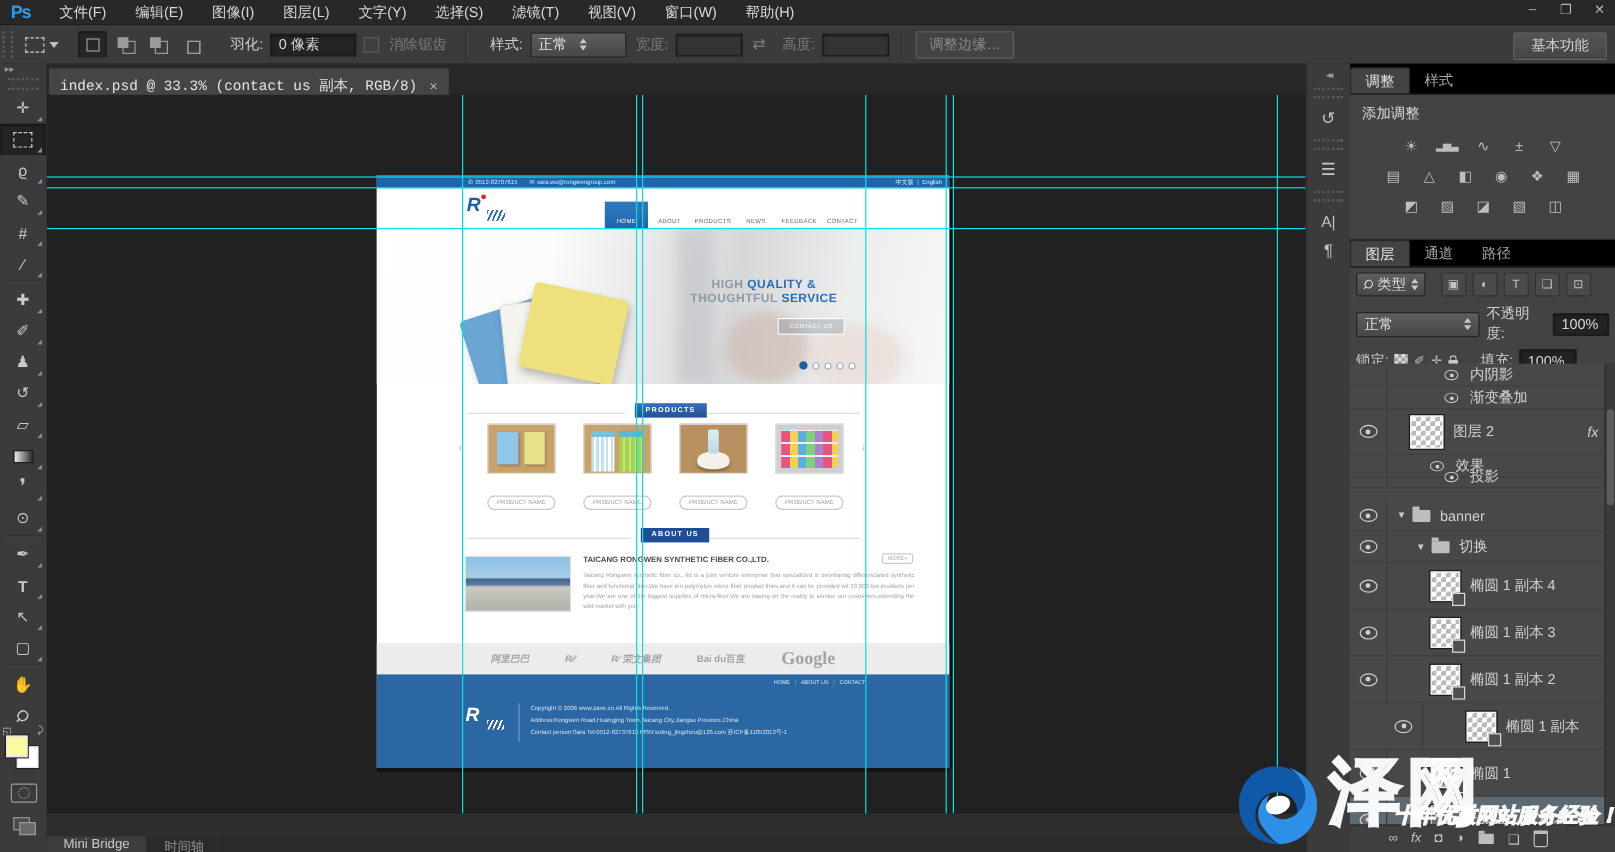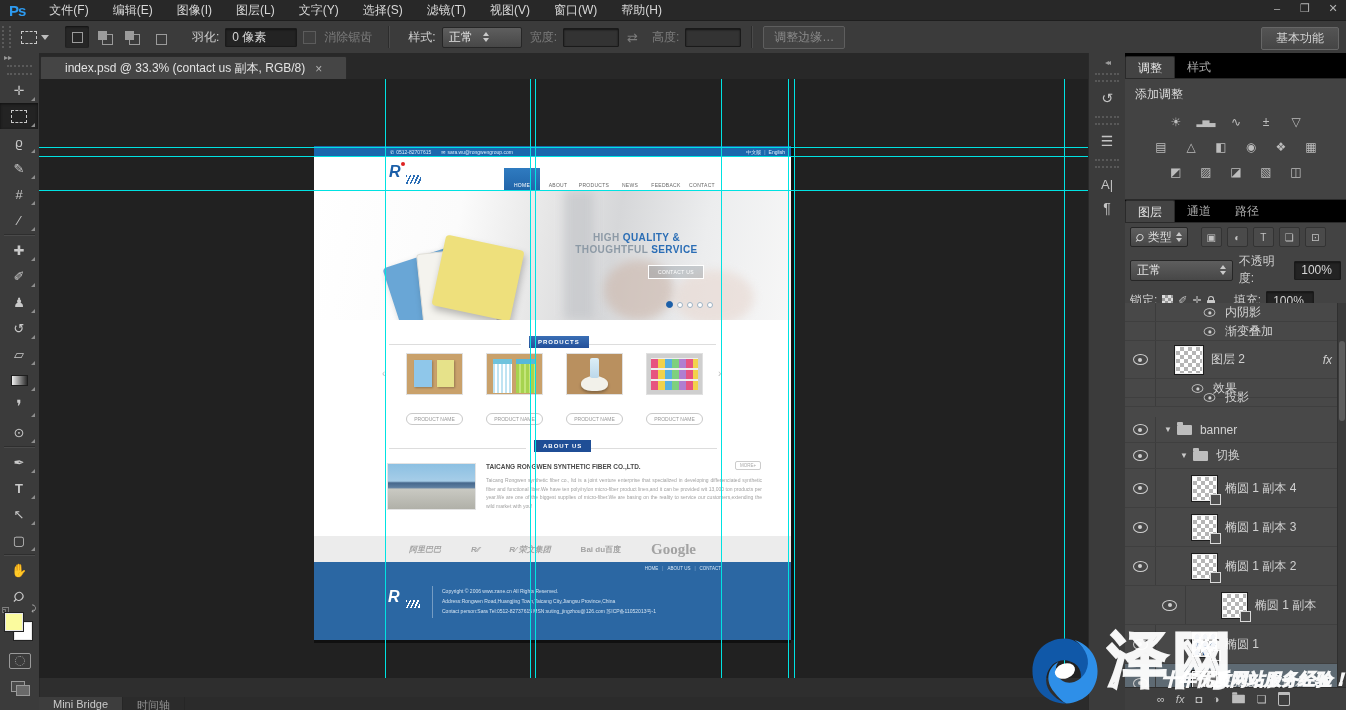--- a/index.html
+++ b/index.html
@@ -63,21 +63,21 @@
   .sw-mini{position:absolute;font-size:8px;color:#bdbdbd;}
   .qmask{width:20px;height:14px;border:1px solid #9a9a9a;border-radius:2px;margin:8px auto 0;display:flex;align-items:center;justify-content:center;}
   .qmask i{width:8px;height:8px;border:1px dotted #9a9a9a;border-radius:50%;display:block;}
   .scrmode{position:relative;width:18px;height:13px;margin:12px auto 0;}
   .scrmode b{position:absolute;width:12px;height:9px;border:1px solid #9a9a9a;background:#4a4a4a;}
   .scrmode b+b{left:5px;top:4px;background:#6a6a6a;}
 
   
   .tabbar{position:absolute;left:39px;top:53px;width:1049px;height:26px;background:#282828;border-bottom:1px solid #1d1d1d;}
   .doctab{position:absolute;left:1px;top:3px;height:23px;background:#454545;border:1px solid #2a2a2a;border-bottom:none;
-          display:flex;align-items:center;padding:0 24px;gap:10px;color:#e3e3e3;border-radius:2px 2px 0 0;}
+          display:flex;align-items:flex-end;padding:0 9px;gap:10px;color:#e3e3e3;border-radius:2px 2px 0 0;font-family:Liberation Mono, monospace;}
   .doctab .close{color:#b0b0b0;font-size:12px;}
   .canvas{position:absolute;left:39px;top:79px;width:1049px;height:599px;background:#212121;overflow:hidden;}
   .guide-v{position:absolute;top:0;bottom:0;width:1px;background:#00e2e2;z-index:6;}
   .guide-h{position:absolute;left:0;right:0;height:1px;background:#00e2e2;z-index:6;}
 
   
   .site{position:absolute;left:275px;top:67px;width:477px;height:494px;background:#ffffff;
         box-shadow:3px 0 0 rgba(0,0,0,.5),0 3px 0 rgba(0,0,0,.5);z-index:2;font-family:"Liberation Sans","DejaVu Sans",sans-serif;}
   .site .topbar{position:absolute;left:0;top:0;width:100%;height:11px;background:#1b67ad;color:#d9eafc;
                 font-size:5px;display:flex;align-items:center;}

